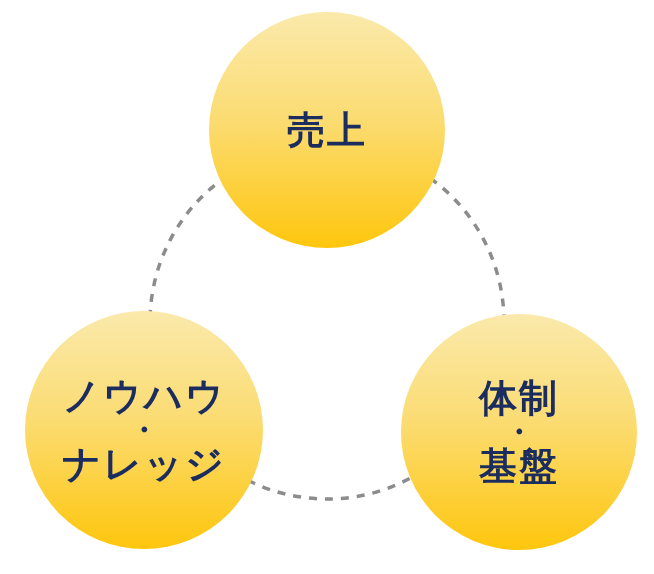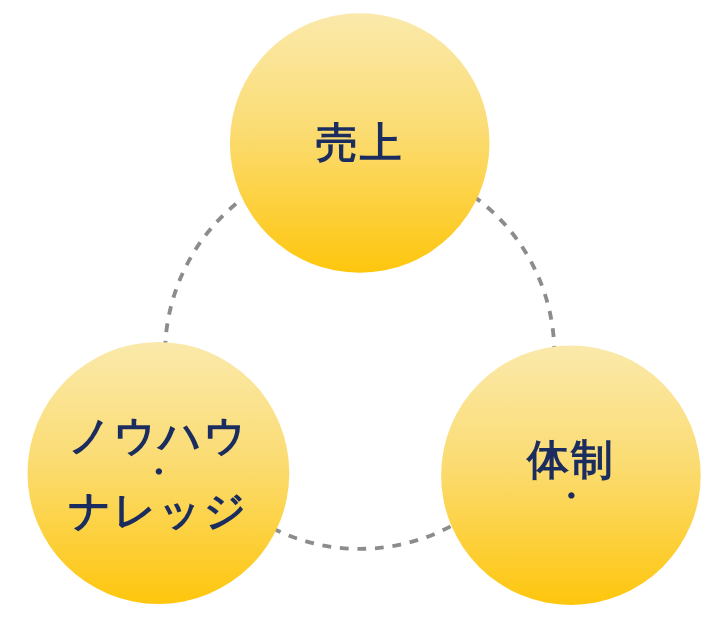--- a/index.html
+++ b/index.html
@@ -81,15 +81,16 @@
 
   <div class="node-circle node-bottom-left">
     <div class="label-line">ノウハウ</div>
     <div class="label-line dot-line">・</div>
     <div class="label-line">ナレッジ</div>
   </div>
 
   <div class="node-circle node-bottom-right">
     <div class="label-line">体制</div>
     <div class="label-line dot-line">・</div>
+    <div class="label-line">基盤</div>
   </div>
 
 </div>
 
 </body></html>

